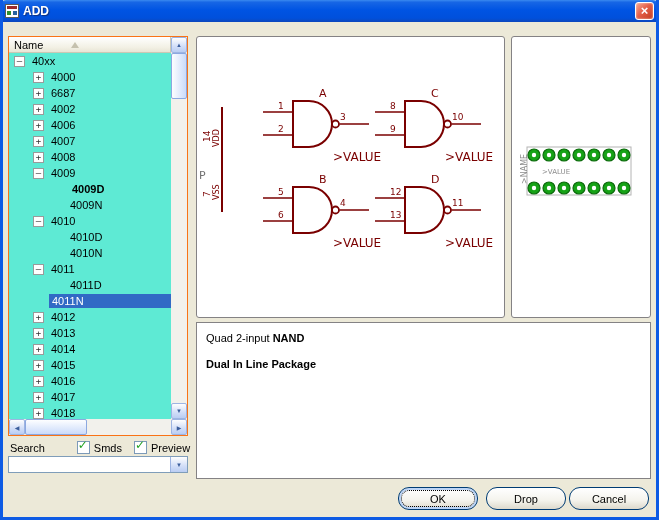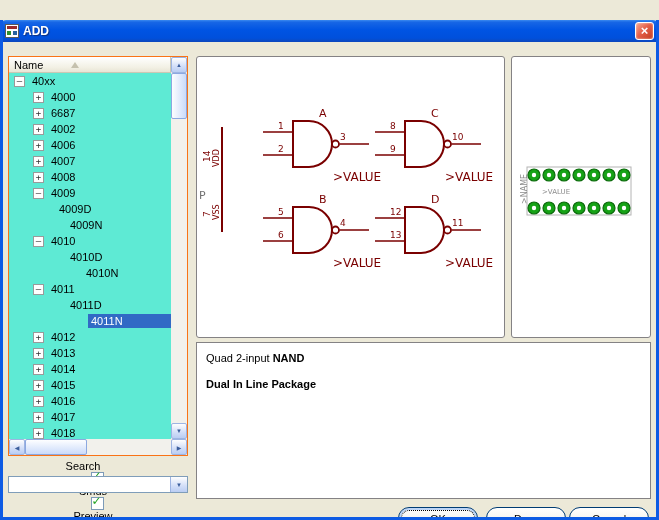--- a/index.html
+++ b/index.html
@@ -1,19 +1,19 @@
 <!DOCTYPE html>
 <html style="--schem-color: #7A0000; --select-color: #316AC5;"><head>
 <meta charset="utf-8">
 <style>
   html,body{margin:0;padding:0;}
   body{width:659px;height:520px;position:relative;overflow:hidden;
        font-family:"Liberation Sans","DejaVu Sans",sans-serif;font-size:11px;
        background:#ECE9D8;color:#000;}
-  .window{position:absolute;inset:0;background:#ECE9D8;margin-top:20px;}
+  .window{position:absolute;inset:0;background:#ECE9D8;}
   .frame{position:absolute;inset:0;border:3px solid #0D5BE4;border-top:none;
          pointer-events:none;z-index:60;}
   
   .titlebar{position:absolute;left:0;top:0;width:659px;height:22px;box-sizing:border-box;
     background:linear-gradient(180deg,#3A8AF0 0%,#1766E5 10%,#0054E3 45%,#0050DC 82%,#0D47BC 100%);
     border-radius:6px 6px 0 0;display:flex;align-items:center;padding:0 5px;z-index:55;}
   .title-icon{width:14px;height:14px;margin-right:4px;display:inline-flex;}
   .title-text{color:#fff;font-weight:bold;font-size:12px;text-shadow:1px 1px 1px #10307A;flex:1;}
   .close-btn{width:19px;height:18px;border:1px solid #FFFFFF;border-radius:3px;box-sizing:border-box;
     background:linear-gradient(135deg,#F5A893 0%,#E4604A 45%,#C13C1F 100%);
@@ -44,21 +44,21 @@
     background:linear-gradient(180deg,#FEFEFE,#D2DEF8 60%,#BACDF3);
     border:1px solid #9DB4E2;border-radius:2px;}
   .scroll-btn.up{top:0;left:0}.scroll-btn.down{bottom:0;left:0}
   .scroll-btn.left{left:0;top:0}.scroll-btn.right{right:0;top:0}
   .vthumb{position:absolute;top:16px;left:0;width:16px;height:46px;box-sizing:border-box;
     background:linear-gradient(90deg,#FDFEFF,#CBDBFA);border:1px solid #8CA8E0;border-radius:2px;cursor:grab;}
   .hthumb{position:absolute;left:16px;top:0;width:62px;height:16px;box-sizing:border-box;
     background:linear-gradient(180deg,#FDFEFF,#CBDBFA);border:1px solid #8CA8E0;border-radius:2px;cursor:grab;}
   
   .search-row{position:absolute;left:8px;top:440px;width:180px;height:15px;
-    display:flex;align-items:center;padding-left:2px;box-sizing:border-box;flex-direction:column;}
+    display:flex;align-items:center;padding-left:2px;box-sizing:border-box;}
   .search-label{margin-right:32px;}
   .checkbox{position:relative;width:13px;height:13px;box-sizing:border-box;background:#fff;
     border:1px solid #7C9AB8;margin-right:4px;cursor:pointer;flex:0 0 13px;}
   .check{position:absolute;top:-4px;left:0;font-size:12px;font-weight:bold;color:#21A121;}
   .cb-label{margin-right:12px;}
   .combo{position:absolute;left:8px;top:456px;width:180px;height:17px;box-sizing:border-box;
     background:#fff;border:1px solid #7F9DB9;}
   .combo input{position:absolute;left:1px;top:1px;width:158px;height:13px;border:none;outline:none;
     font-family:inherit;font-size:11px;padding:0 2px;}
   .combo-btn{position:absolute;right:0;top:0;bottom:0;width:16px;display:flex;align-items:center;
@@ -136,49 +136,49 @@
           <span class="tree-label">4007</span>
         </div>
         <div class="tree-row" style="padding-left: 24px;">
           <span class="expander">+</span>
           <span class="tree-label">4008</span>
         </div>
         <div class="tree-row" style="padding-left: 24px;">
           <span class="expander">–</span>
           <span class="tree-label">4009</span>
         </div>
-        <div class="tree-row" style="padding-left: 32px;">
+        <div class="tree-row" style="padding-left: 45px; font-weight: bold;">
           <span class="expander-spacer"></span>
           <span class="tree-label">4009D</span>
         </div>
         <div class="tree-row" style="padding-left: 43px; text-align: center;">
           <span class="expander-spacer"></span>
           <span class="tree-label">4009N</span>
         </div>
         <div class="tree-row" style="padding-left: 24px;">
           <span class="expander">–</span>
           <span class="tree-label">4010</span>
         </div>
         <div class="tree-row" style="padding-left: 43px;">
           <span class="expander-spacer"></span>
           <span class="tree-label">4010D</span>
         </div>
-        <div class="tree-row" style="padding-left: 59px;">
+        <div class="tree-row" style="padding-left: 43px;">
           <span class="expander-spacer"></span>
           <span class="tree-label">4010N</span>
         </div>
         <div class="tree-row" style="padding-left: 24px;">
           <span class="expander">–</span>
           <span class="tree-label">4011</span>
         </div>
         <div class="tree-row" style="padding-left: 43px;">
           <span class="expander-spacer"></span>
           <span class="tree-label">4011D</span>
         </div>
-        <div class="tree-row" style="padding-left: 64px;">
+        <div class="tree-row" style="padding-left: 25px;">
           <span class="expander-spacer"></span>
           <span class="tree-label selected">4011N</span>
         </div>
         <div class="tree-row" style="padding-left: 24px;">
           <span class="expander">+</span>
           <span class="tree-label">4012</span>
         </div>
         <div class="tree-row" style="padding-left: 24px;">
           <span class="expander">+</span>
           <span class="tree-label">4013</span>

